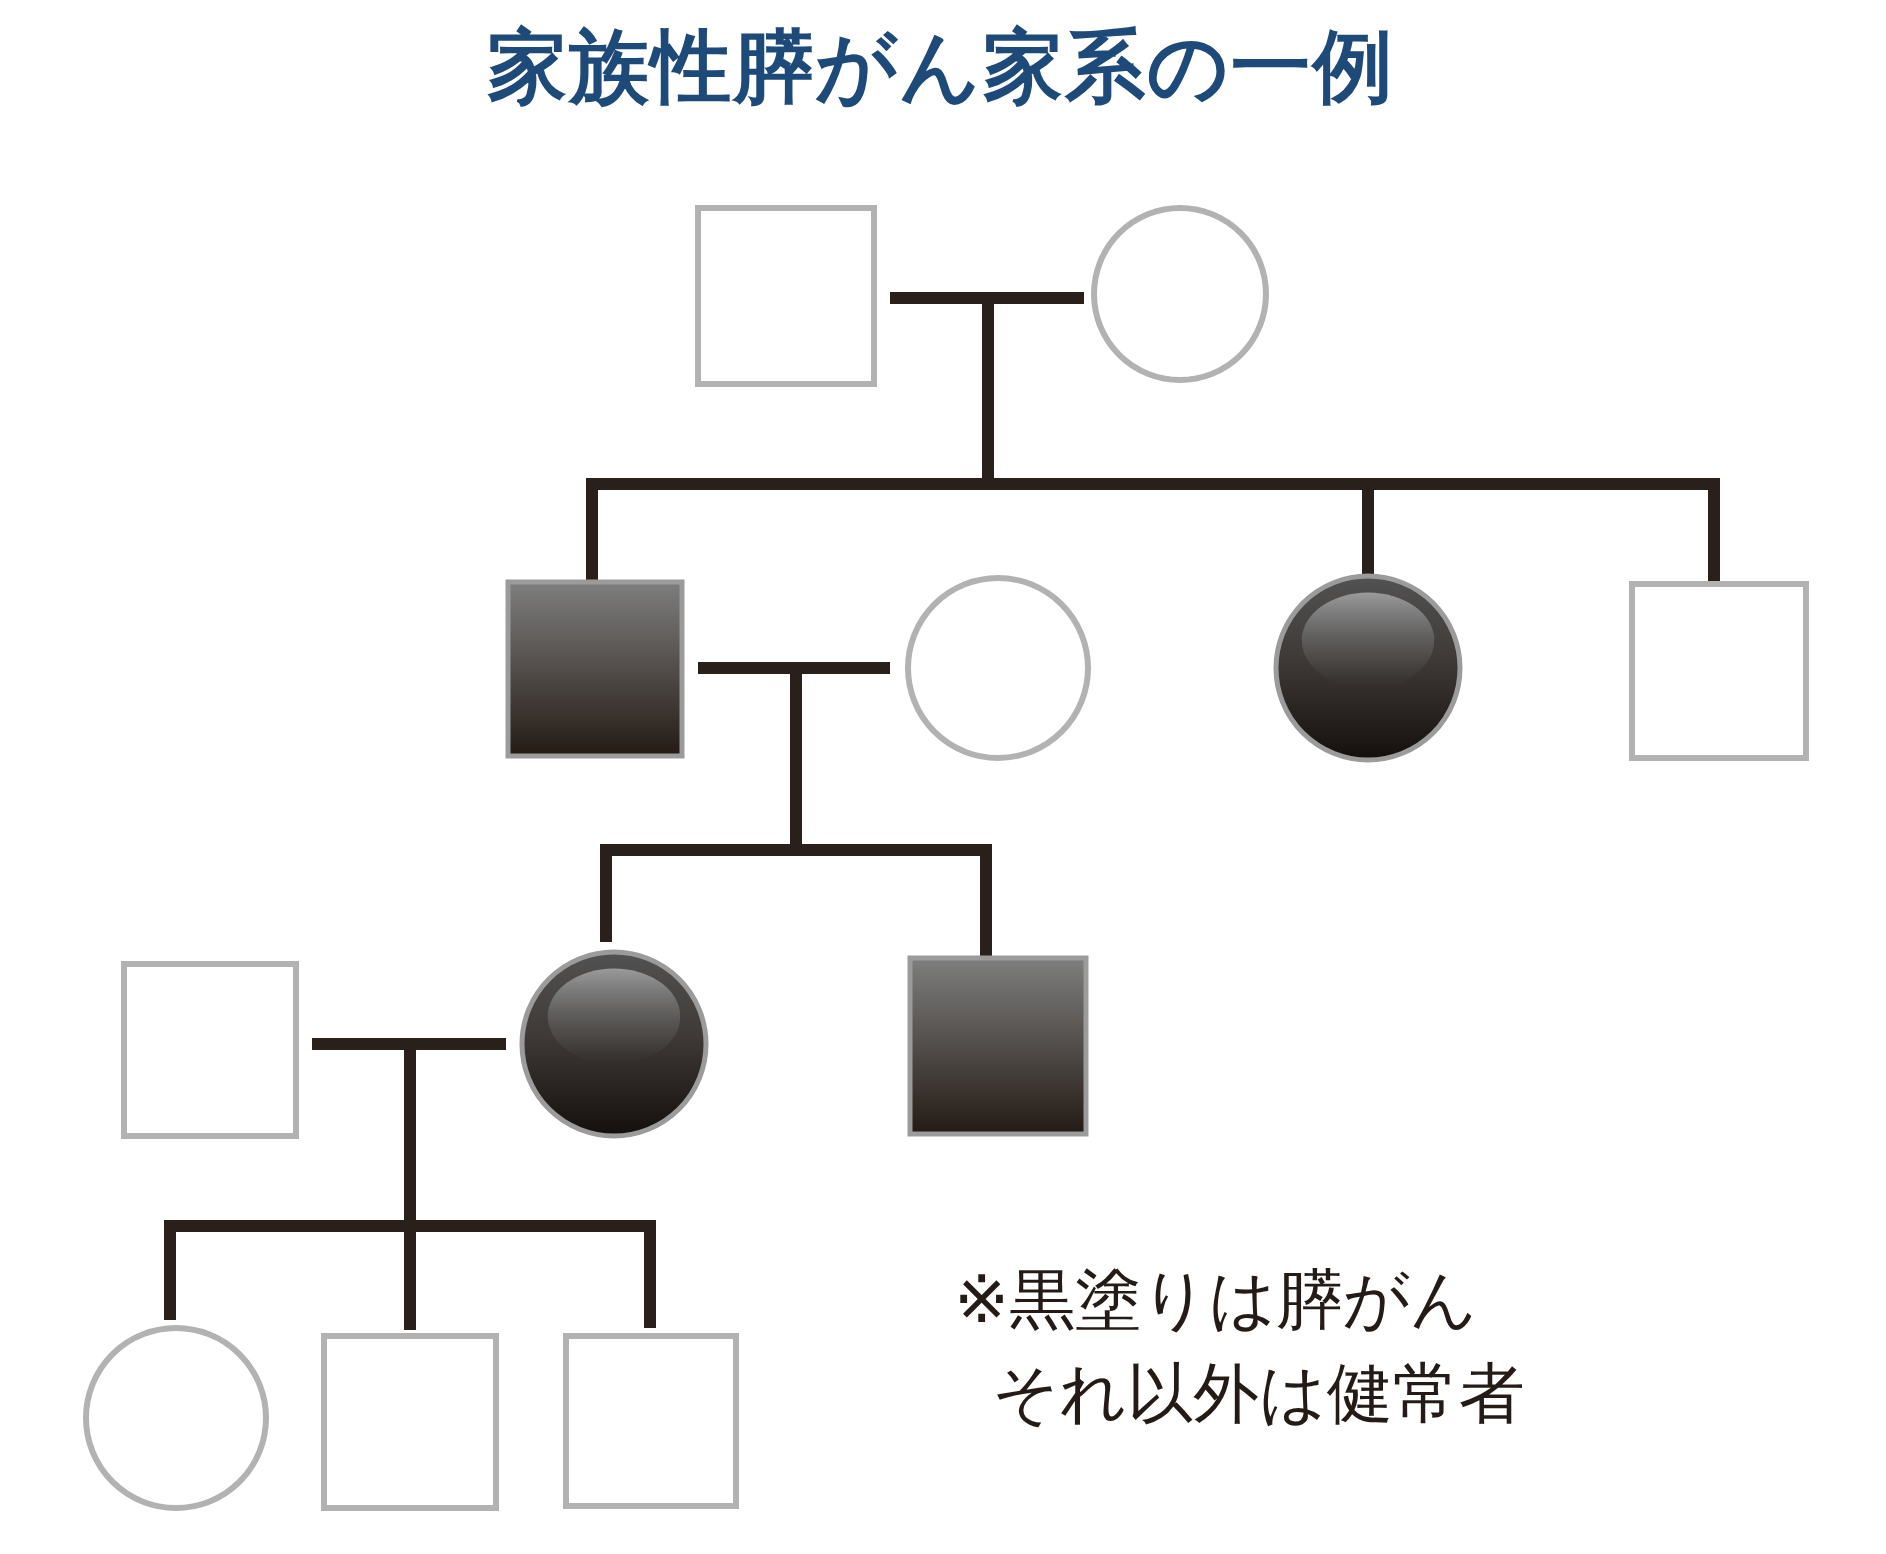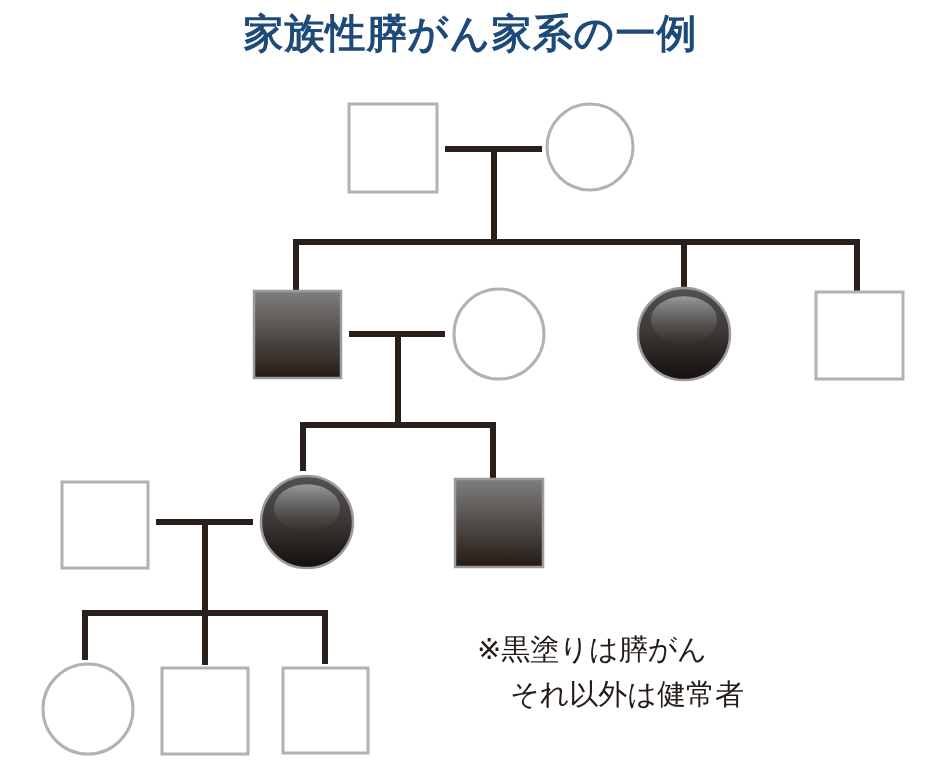--- a/index.html
+++ b/index.html
@@ -10,25 +10,25 @@
   }
   .figure { position: absolute; inset: 0; }
   .title {
     position: absolute; left: 0; top: 6px; width: 941px;
     text-align: center; font-size: 40px; font-weight: bold;
     letter-spacing: 1px; white-space: nowrap;
   }
   svg.diagram { position: absolute; left: 0; top: 0; }
   .legend {
     position: absolute; left: 477px; top: 626px;
-    font-size: 29px; line-height: 47px; font-weight: 500;
+    font-size: 33px; line-height: 47px; font-weight: 500;
     white-space: nowrap;
   }
   .legend .line { display: block; }
-  .legend .line.indent { margin-left: 33px; font-family: Liberation Mono, monospace; }
+  .legend .line.indent { margin-left: 19px; }
 </style>
 </head>
 <body>
 
 <div class="figure">
 
   <div class="title" style="color: rgb(30, 74, 121);">家族性膵がん家系の一例</div>
 
   <svg class="diagram" id="pedigree-svg" width="943" height="777" viewBox="0 0 943 777">
     <defs>

